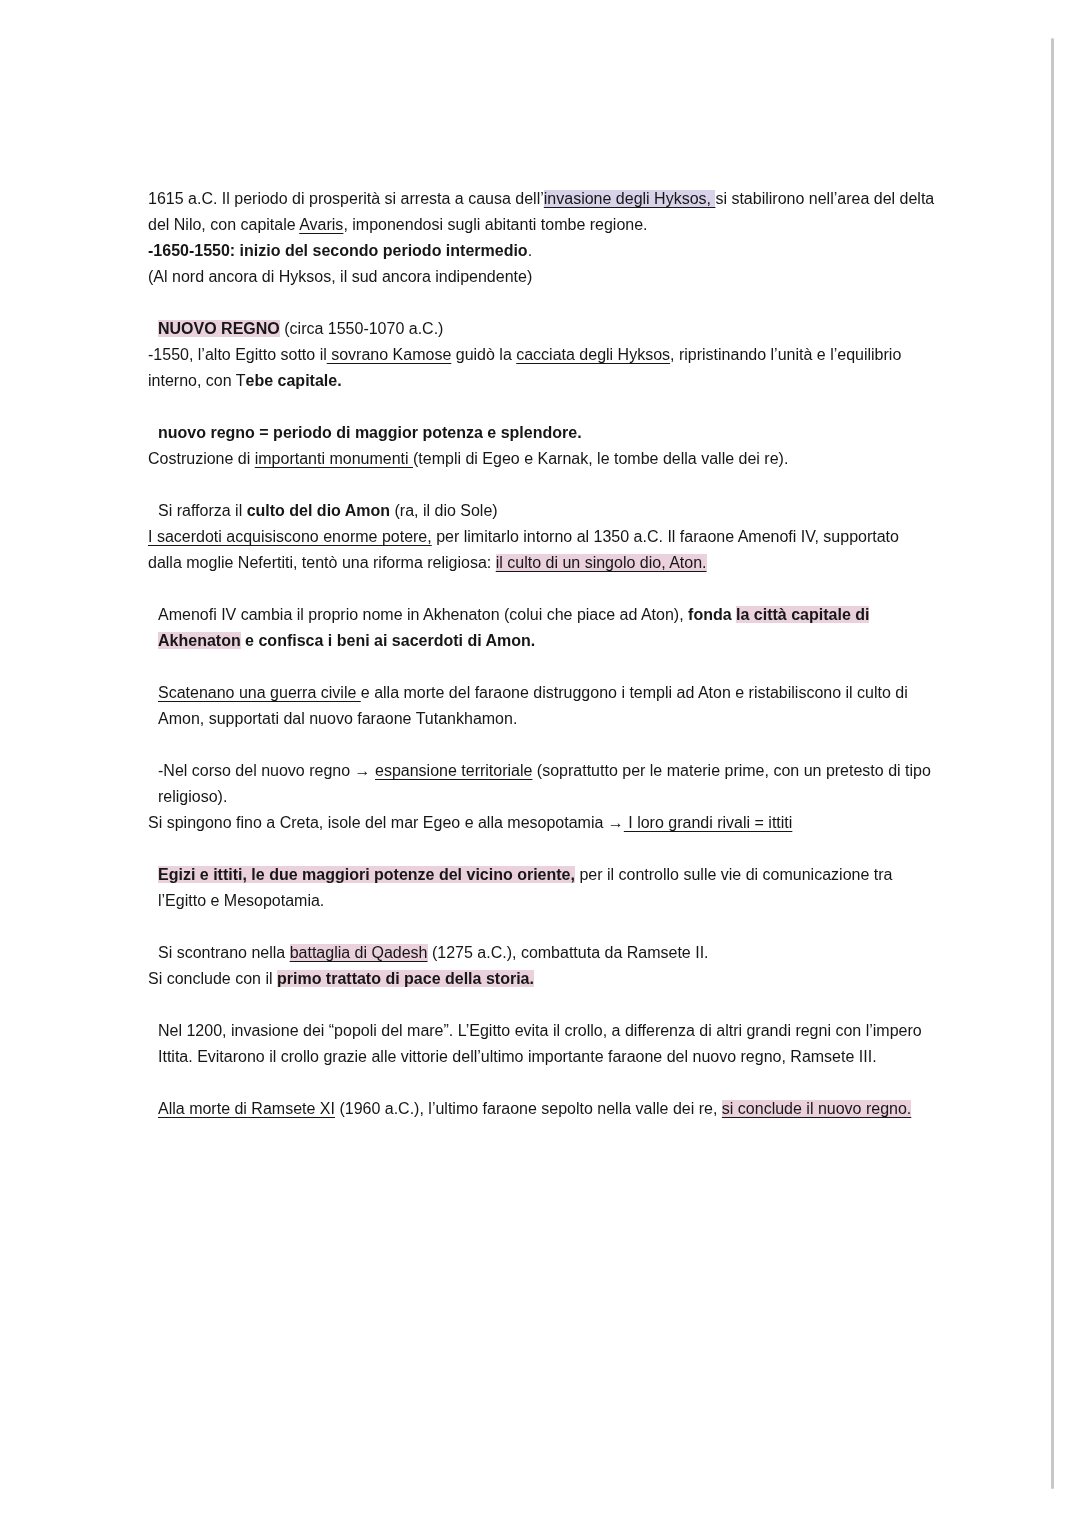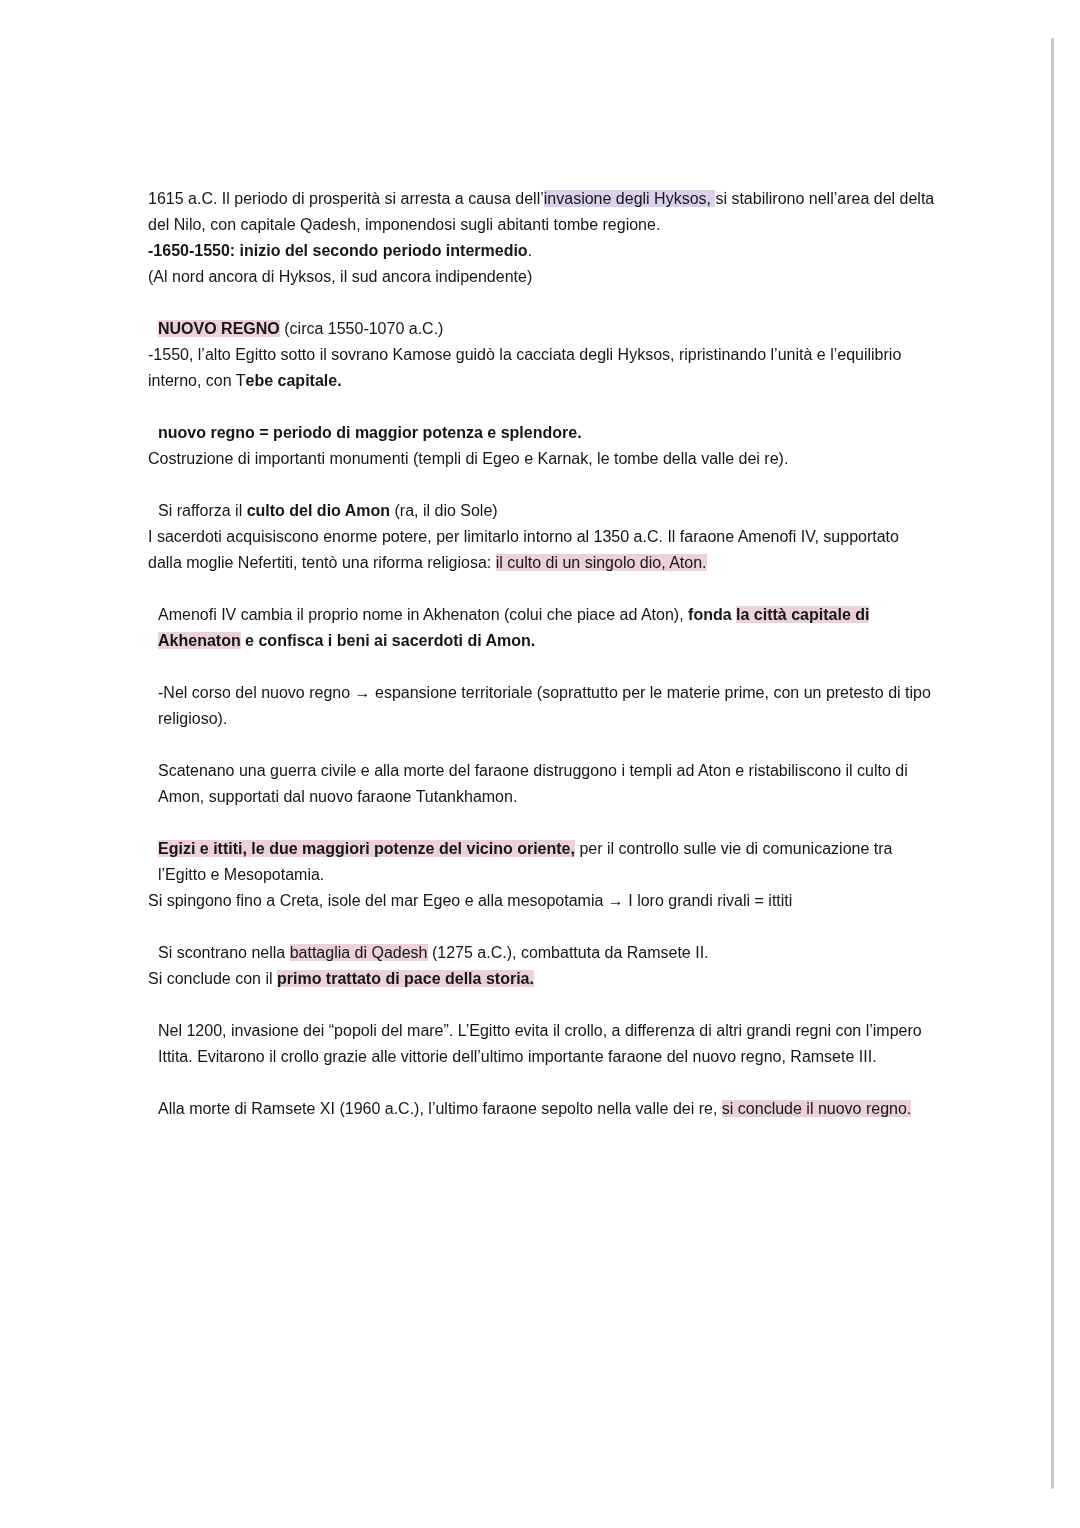--- a/index.html
+++ b/index.html
@@ -26,51 +26,51 @@
     width: 788px;
     font-size: 16px;
     line-height: 26px;
     color: #161616;
     letter-spacing: 0;
     word-spacing: 0;
   }
   .para { margin: 0; }
   .para.gap { margin-top: 26px; margin-left: 10px; }
   .b { font-weight: bold; }
-  .u { text-decoration-thickness: 1px; text-underline-offset: 3px; }
+  .u { text-decoration: underline; text-decoration-thickness: 1px; text-underline-offset: 3px; }
   .hl-pink { background: var(--hl-pink, #ead1dc); }
   .hl-purple { background: var(--hl-purple, #d9d2e9); }
   .scrollbar {
     position: absolute;
     left: 1051px;
     top: 38px;
     width: 3px;
     height: 1451px;
     background: #c7c7c7;
     border-radius: 2px;
   }
 </style>
 </head>
 <body>
 
 <div class="page">
   <div class="doc-body">
-      <div class="para"><span>1615 a.C. Il periodo di prosperità si arresta a causa dell’</span><span class="u hl-purple">invasione degli Hyksos, </span><span>si stabilirono nell’area del delta del Nilo, con capitale </span><span class="u">Qadesh</span><span>, imponendosi sugli abitanti tombe regione.</span></div>
+      <div class="para"><span>1615 a.C. Il periodo di prosperità si arresta a causa dell’</span><span class="u hl-purple">invasione degli Hyksos, </span><span>si stabilirono nell’area del delta del Nilo, con capitale </span><span class="u">Avaris</span><span>, imponendosi sugli abitanti tombe regione.</span></div>
       <div class="para"><span class="b">-1650-1550: inizio del secondo periodo intermedio</span><span>.</span></div>
       <div class="para"><span>(Al nord ancora di Hyksos, il sud ancora indipendente)</span></div>
       <div class="para gap"><span class="b hl-pink">NUOVO REGNO</span><span> (circa 1550-1070 a.C.)</span></div>
       <div class="para"><span>-1550, l’alto Egitto sotto il</span><span class="u"> sovrano Kamose</span><span> guidò la </span><span class="u">cacciata degli Hyksos</span><span>, ripristinando l’unità e l’equilibrio interno, con T</span><span class="b">ebe capitale.</span></div>
       <div class="para gap"><span class="b">nuovo regno = periodo di maggior potenza e splendore.</span></div>
       <div class="para"><span>Costruzione di </span><span class="u">importanti monumenti </span><span>(templi di Egeo e Karnak, le tombe della valle dei re).</span></div>
       <div class="para gap"><span>Si rafforza il </span><span class="b">culto del dio Amon</span><span> (ra, il dio Sole)</span></div>
       <div class="para"><span class="u">I sacerdoti acquisiscono enorme potere,</span><span> per limitarlo intorno al 1350 a.C. Il faraone Amenofi IV, supportato dalla moglie Nefertiti, tentò una riforma religiosa: </span><span class="u hl-pink">il culto di un singolo dio, Aton.</span></div>
       <div class="para gap"><span>Amenofi IV cambia il proprio nome in Akhenaton (colui che piace ad Aton), </span><span class="b">fonda </span><span class="b hl-pink">la città capitale di Akhenaton</span><span class="b"> e confisca i beni ai sacerdoti di Amon.</span></div>
+      <div class="para gap"><span class="u">Scatenano una guerra civile </span><span>e alla morte del faraone distruggono i templi ad Aton e ristabiliscono il culto di Amon, supportati dal nuovo faraone Tutankhamon.</span></div>
       <div class="para gap"><span>-Nel corso del nuovo regno → </span><span class="u">espansione territoriale</span><span> (soprattutto per le materie prime, con un pretesto di tipo religioso).</span></div>
-      <div class="para gap"><span class="u">Scatenano una guerra civile </span><span>e alla morte del faraone distruggono i templi ad Aton e ristabiliscono il culto di Amon, supportati dal nuovo faraone Tutankhamon.</span></div>
+      <div class="para"><span>Si spingono fino a Creta, isole del mar Egeo e alla mesopotamia →</span><span class="u"> I loro grandi rivali = ittiti</span></div>
       <div class="para gap"><span class="b hl-pink">Egizi e ittiti, le due maggiori potenze del vicino oriente,</span><span> per il controllo sulle vie di comunicazione tra l’Egitto e Mesopotamia.</span></div>
-      <div class="para"><span>Si spingono fino a Creta, isole del mar Egeo e alla mesopotamia →</span><span class="u"> I loro grandi rivali = ittiti</span></div>
       <div class="para gap"><span>Si scontrano nella </span><span class="u hl-pink">battaglia di Qadesh</span><span> (1275 a.C.), combattuta da Ramsete II.</span></div>
       <div class="para"><span>Si conclude con il </span><span class="b hl-pink">primo trattato di pace della storia.</span></div>
       <div class="para gap"><span>Nel 1200, invasione dei “popoli del mare”. L’Egitto evita il crollo, a differenza di altri grandi regni con l’impero Ittita. Evitarono il crollo grazie alle vittorie dell’ultimo importante faraone del nuovo regno, Ramsete III.</span></div>
       <div class="para gap"><span class="u">Alla morte di Ramsete XI</span><span> (1960 a.C.), l’ultimo faraone sepolto nella valle dei re, </span><span class="u hl-pink">si conclude il nuovo regno.</span></div>
     </div>
   <div class="scrollbar"></div>
 </div>
 
 </body></html>

